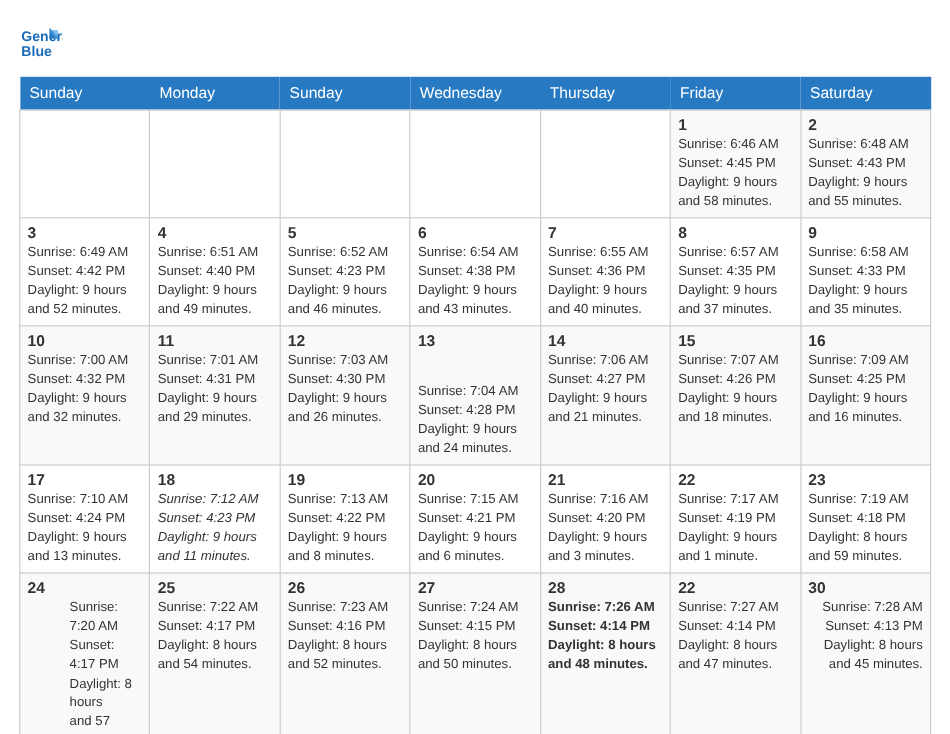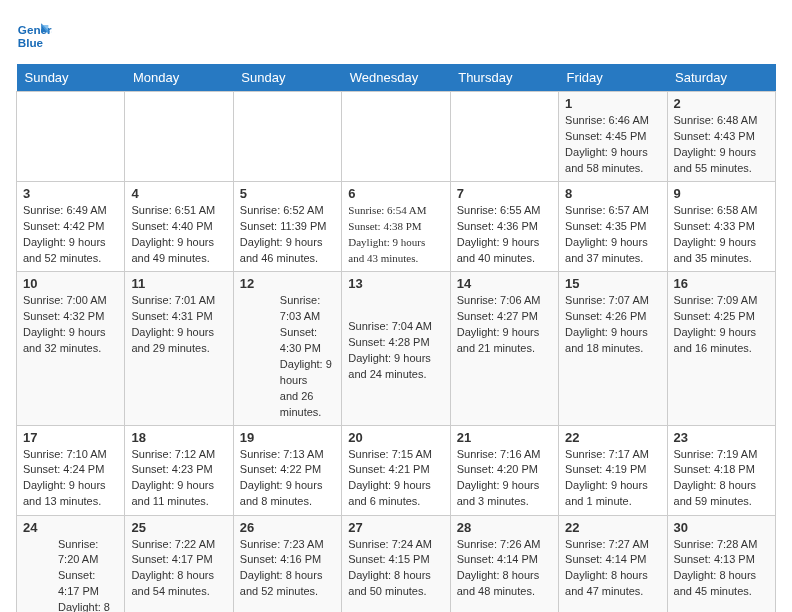--- a/index.html
+++ b/index.html
@@ -136,27 +136,27 @@
         <td>
           <div class="day-num">4</div>
           <div class="day-info" style="white-space: pre-line;">Sunrise: 6:51 AM
 Sunset: 4:40 PM
 Daylight: 9 hours
 and 49 minutes.</div>
         </td>
         <td>
           <div class="day-num">5</div>
           <div class="day-info" style="white-space: pre-line;">Sunrise: 6:52 AM
-Sunset: 11:39 PM
+Sunset: 4:23 PM
 Daylight: 9 hours
 and 46 minutes.</div>
         </td>
         <td>
           <div class="day-num">6</div>
-          <div class="day-info" style="white-space: pre-line; font-family: Liberation Serif, serif;">Sunrise: 6:54 AM
+          <div class="day-info" style="white-space: pre-line;">Sunrise: 6:54 AM
 Sunset: 4:38 PM
 Daylight: 9 hours
 and 43 minutes.</div>
         </td>
         <td>
           <div class="day-num">7</div>
           <div class="day-info" style="white-space: pre-line;">Sunrise: 6:55 AM
 Sunset: 4:36 PM
 Daylight: 9 hours
 and 40 minutes.</div>
@@ -186,21 +186,21 @@
         </td>
         <td>
           <div class="day-num">11</div>
           <div class="day-info" style="white-space: pre-line;">Sunrise: 7:01 AM
 Sunset: 4:31 PM
 Daylight: 9 hours
 and 29 minutes.</div>
         </td>
         <td>
           <div class="day-num">12</div>
-          <div class="day-info" style="white-space: pre-line; margin-left: 40px;">Sunrise: 7:03 AM
+          <div class="day-info" style="white-space: pre-line;">Sunrise: 7:03 AM
 Sunset: 4:30 PM
 Daylight: 9 hours
 and 26 minutes.</div>
         </td>
         <td>
           <div class="day-num">13</div>
           <div class="day-info" style="white-space: pre-line; margin-top: 28px;">Sunrise: 7:04 AM
 Sunset: 4:28 PM
 Daylight: 9 hours
 and 24 minutes.</div>
@@ -230,21 +230,21 @@
       <tr>
         <td>
           <div class="day-num">17</div>
           <div class="day-info" style="white-space: pre-line;">Sunrise: 7:10 AM
 Sunset: 4:24 PM
 Daylight: 9 hours
 and 13 minutes.</div>
         </td>
         <td>
           <div class="day-num">18</div>
-          <div class="day-info" style="white-space: pre-line;">Sunrise: 7:12 AM
+          <div class="day-info" style="white-space: pre-line; font-style: italic;">Sunrise: 7:12 AM
 Sunset: 4:23 PM
 Daylight: 9 hours
 and 11 minutes.</div>
         </td>
         <td>
           <div class="day-num">19</div>
           <div class="day-info" style="white-space: pre-line;">Sunrise: 7:13 AM
 Sunset: 4:22 PM
 Daylight: 9 hours
 and 8 minutes.</div>
@@ -302,34 +302,34 @@
         </td>
         <td>
           <div class="day-num">27</div>
           <div class="day-info" style="white-space: pre-line;">Sunrise: 7:24 AM
 Sunset: 4:15 PM
 Daylight: 8 hours
 and 50 minutes.</div>
         </td>
         <td>
           <div class="day-num">28</div>
-          <div class="day-info" style="white-space: pre-line;">Sunrise: 7:26 AM
+          <div class="day-info" style="white-space: pre-line; font-weight: bold;">Sunrise: 7:26 AM
 Sunset: 4:14 PM
 Daylight: 8 hours
 and 48 minutes.</div>
         </td>
         <td>
           <div class="day-num">22</div>
           <div class="day-info" style="white-space: pre-line;">Sunrise: 7:27 AM
 Sunset: 4:14 PM
 Daylight: 8 hours
 and 47 minutes.</div>
         </td>
         <td>
           <div class="day-num">30</div>
-          <div class="day-info" style="white-space: pre-line;">Sunrise: 7:28 AM
+          <div class="day-info" style="white-space: pre-line; text-align: right;">Sunrise: 7:28 AM
 Sunset: 4:13 PM
 Daylight: 8 hours
 and 45 minutes.</div>
         </td>
       </tr>
     </tbody>
 </table>
 
 </body></html>

